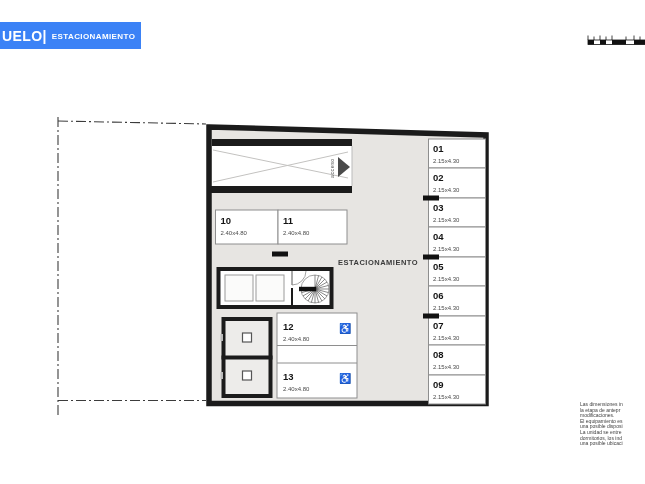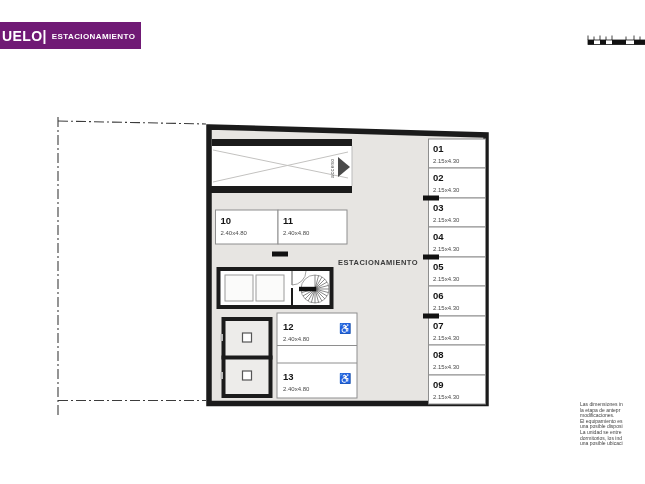--- a/index.html
+++ b/index.html
@@ -19,21 +19,21 @@
   .acceso{font-size:5.5px;fill:#555;letter-spacing:.4px;}
   .wheel{font-size:10px;fill:#1b1b1b;}
   .disclaimer{position:absolute;left:580px;top:402px;width:70px;font-size:5px;
               line-height:5.6px;color:#3f3f3f;}
 </style>
 </head>
 <body>
 
 <div class="canvas">
 
-  <div class="header-bar" style="background: #701a75;">
+  <div class="header-bar" style="background: #3b82f6;">
     <span class="header-level">UELO|</span>
     <span class="header-section">ESTACIONAMIENTO</span>
   </div>
 
   <svg class="plan-svg" width="645" height="484" viewBox="0 0 645 484">
 
     <g stroke="#3c3c3c" stroke-width="1.1" stroke-dasharray="10 3 2 3" fill="none">
       <line x1="58" y1="117" x2="58" y2="416"></line>
       <line x1="58" y1="121" x2="206" y2="124"></line>
       <line x1="58" y1="400.5" x2="206" y2="400.5"></line>

